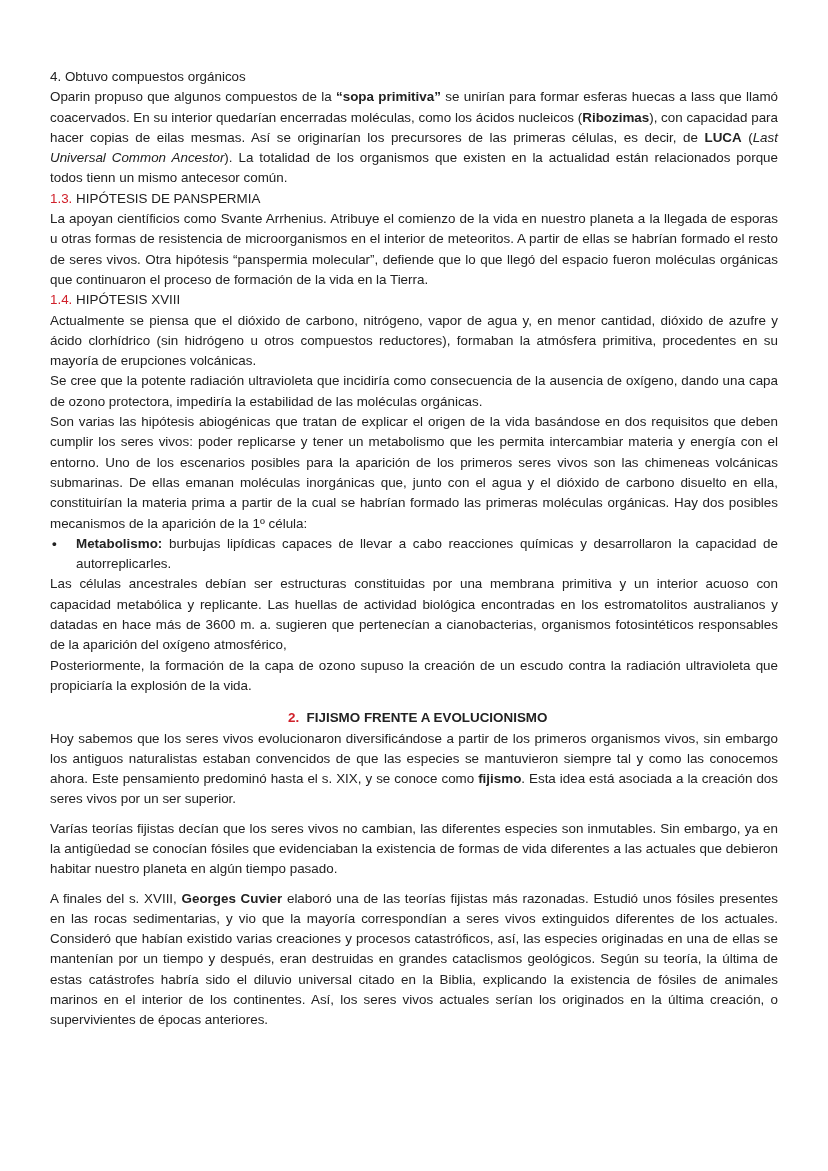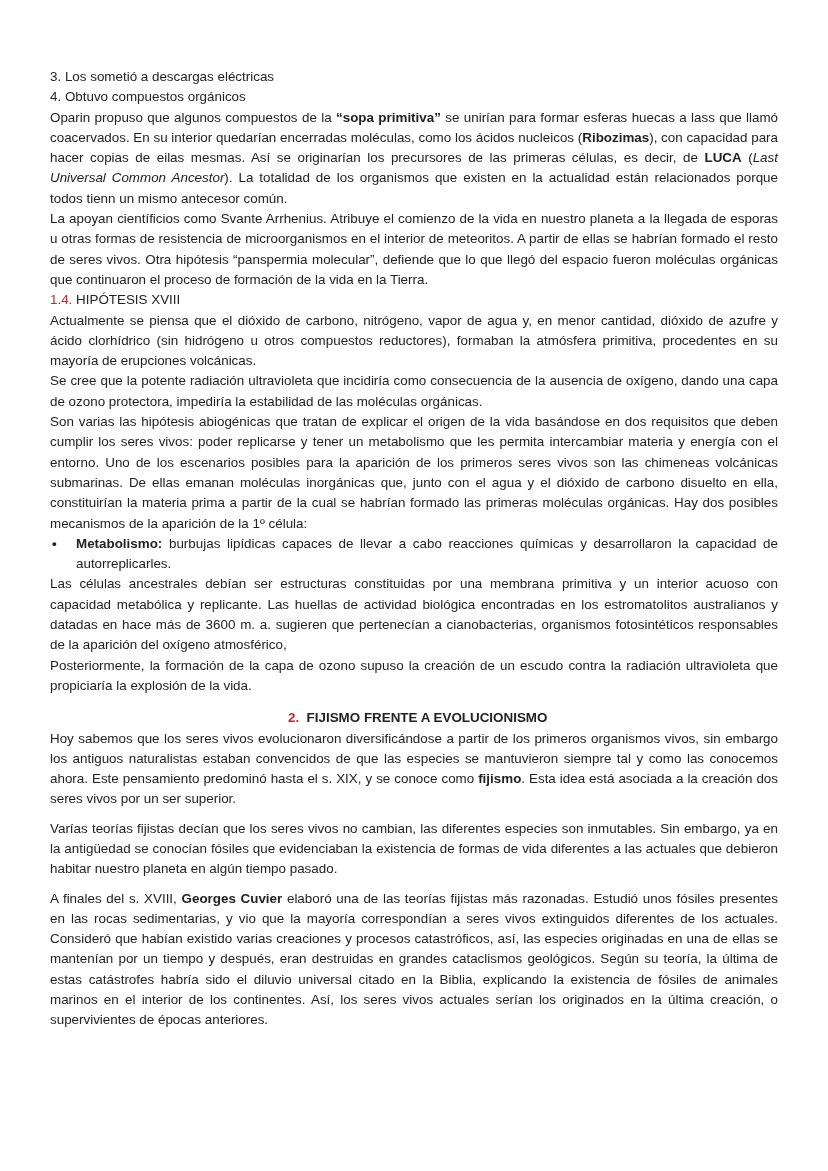--- a/index.html
+++ b/index.html
@@ -20,25 +20,25 @@
   .bullets li { position: relative; padding-left: 26px; text-align: justify; }
   .bullets li::before { content: "•"; position: absolute; left: 2px; top: 0; font-weight: bold; }
   b { font-weight: bold; }
   i { font-style: italic; }
 </style>
 </head>
 <body>
 
 <div class="page">
 
-  <p class="h">3. Los sometió a descargas eléctricas</p>
   <p class="h">4. Obtuvo compuestos orgánicos</p>
 
   <p class="p"><span>Oparin propuso que algunos compuestos de la </span><b>“sopa primitiva”</b><span> se unirían para formar esferas huecas a lass que llamó coacervados. En su interior quedarían encerradas moléculas, como los ácidos nucleicos (</span><b>Ribozimas</b><span>), con capacidad para hacer copias de eilas mesmas. Así se originarían los precursores de las primeras células, es decir, de </span><b>LUCA</b><span> (</span><i>Last Universal Common Ancestor</i><span>). La totalidad de los organismos que existen en la actualidad están relacionados porque todos tienn un mismo antecesor común.</span></p>
 
+  <p class="h"><span class="num">1.3.</span><span> HIPÓTESIS DE PANSPERMIA</span></p>
   <p class="p">La apoyan científicios como Svante Arrhenius. Atribuye el comienzo de la vida en nuestro planeta a la llegada de esporas u otras formas de resistencia de microorganismos en el interior de meteoritos. A partir de ellas se habrían formado el resto de seres vivos. Otra hipótesis “panspermia molecular”, defiende que lo que llegó del espacio fueron moléculas orgánicas que continuaron el proceso de formación de la vida en la Tierra.</p>
 
   <p class="h"><span class="num">1.4.</span><span> HIPÓTESIS XVIII</span></p>
   <p class="p">Actualmente se piensa que el dióxido de carbono, nitrógeno, vapor de agua y, en menor cantidad, dióxido de azufre y ácido clorhídrico (sin hidrógeno u otros compuestos reductores), formaban la atmósfera primitiva, procedentes en su mayoría de erupciones volcánicas.</p>
   <p class="p">Se cree que la potente radiación ultravioleta que incidiría como consecuencia de la ausencia de oxígeno, dando una capa de ozono protectora, impediría la estabilidad de las moléculas orgánicas.</p>
   <p class="p">Son varias las hipótesis abiogénicas que tratan de explicar el origen de la vida basándose en dos requisitos que deben cumplir los seres vivos: poder replicarse y tener un metabolismo que les permita intercambiar materia y energía con el entorno. Uno de los escenarios posibles para la aparición de los primeros seres vivos son las chimeneas volcánicas submarinas. De ellas emanan moléculas inorgánicas que, junto con el agua y el dióxido de carbono disuelto en ella, constituirían la materia prima a partir de la cual se habrían formado las primeras moléculas orgánicas. Hay dos  posibles mecanismos de la aparición de la 1º célula:</p>
 
   <ul class="bullets">
     <li><b>Metabolismo:</b><span> burbujas lipídicas capaces de llevar a cabo reacciones químicas y desarrollaron la capacidad de autorreplicarles.</span></li>
   </ul>

